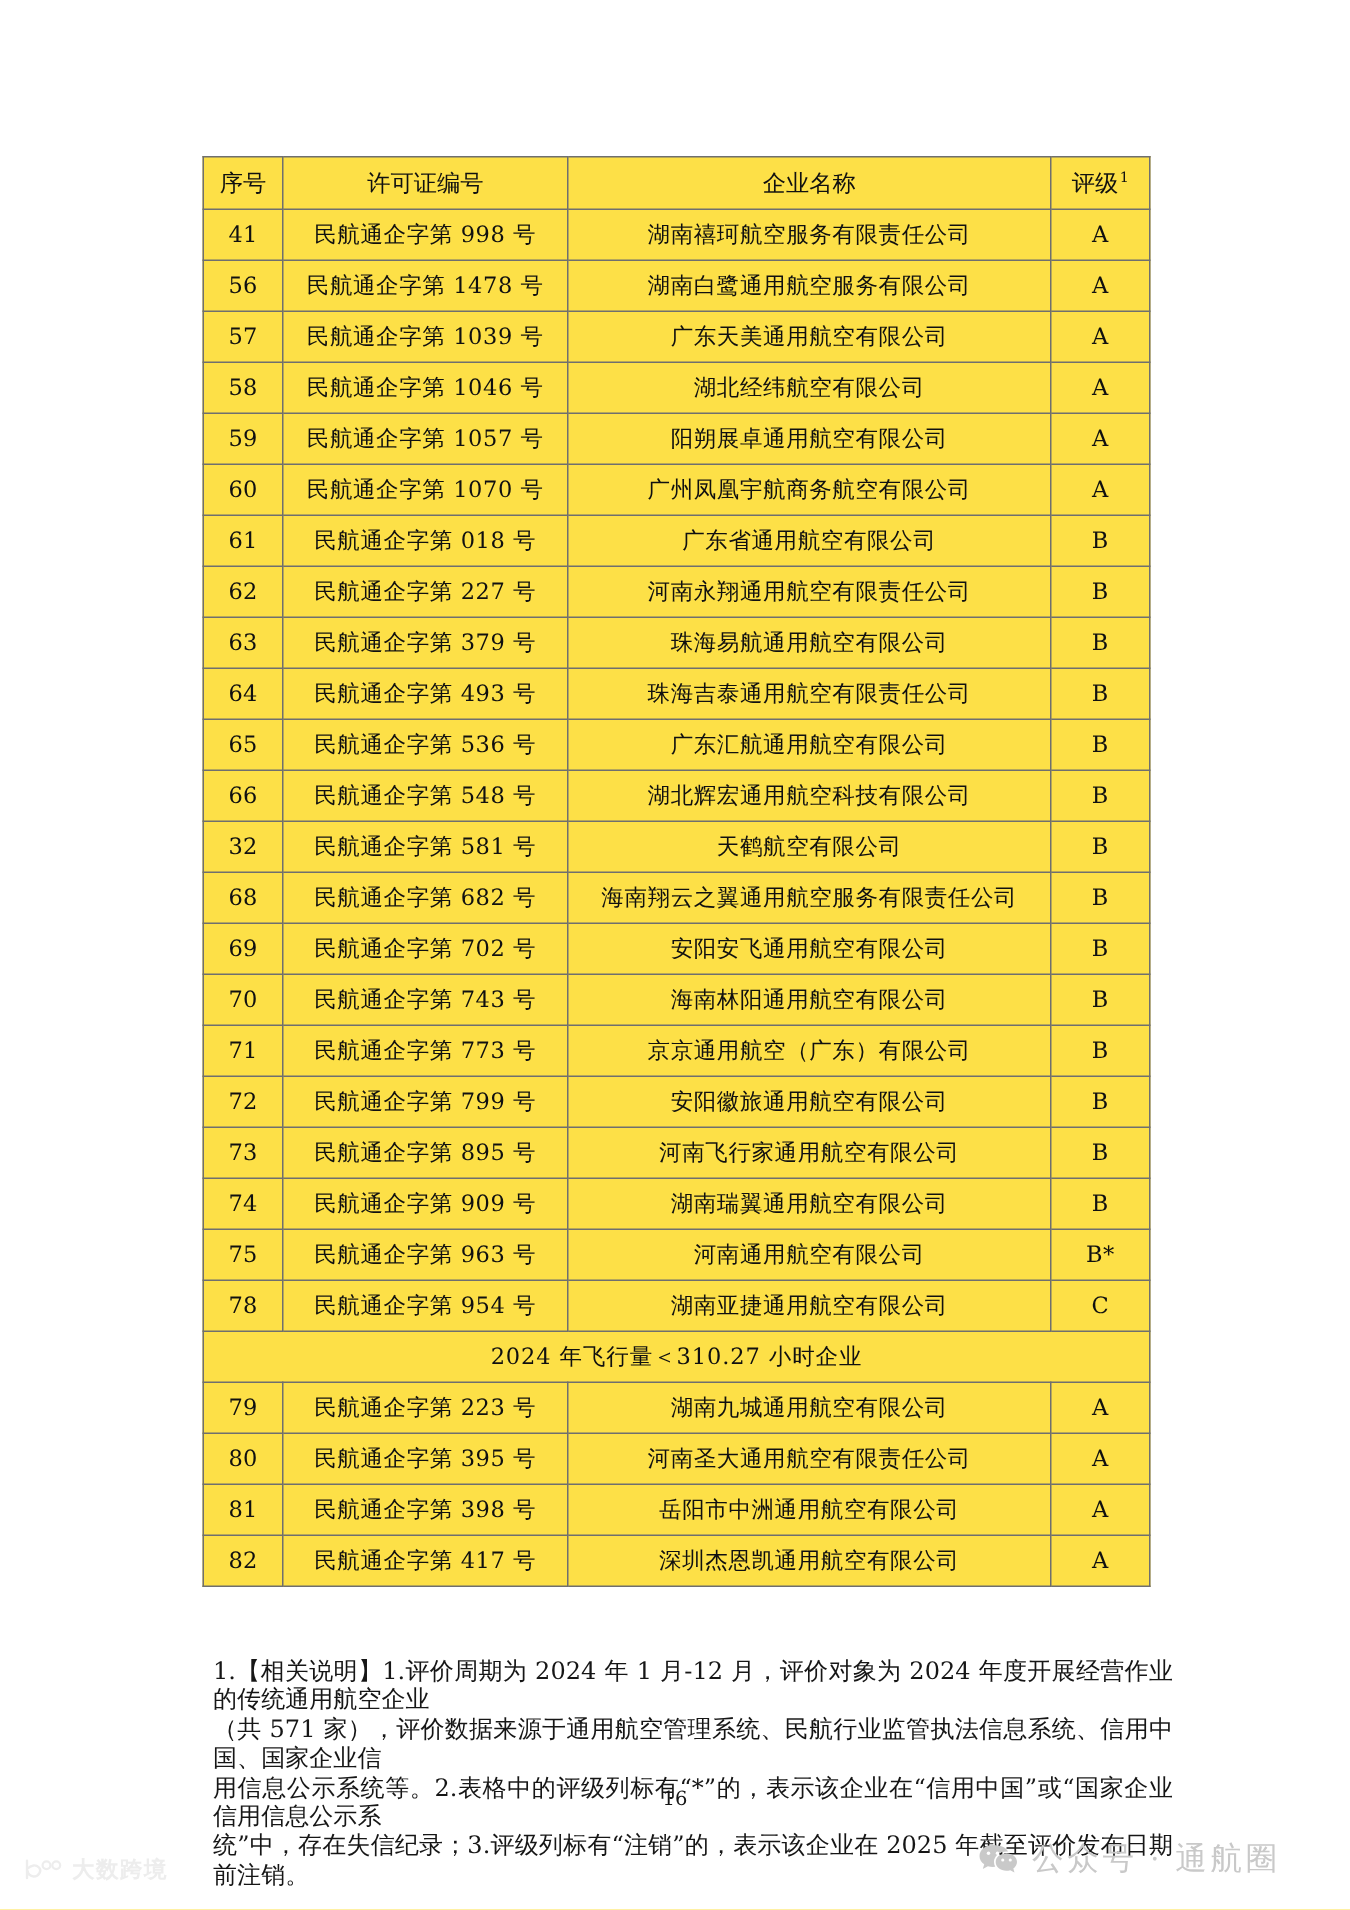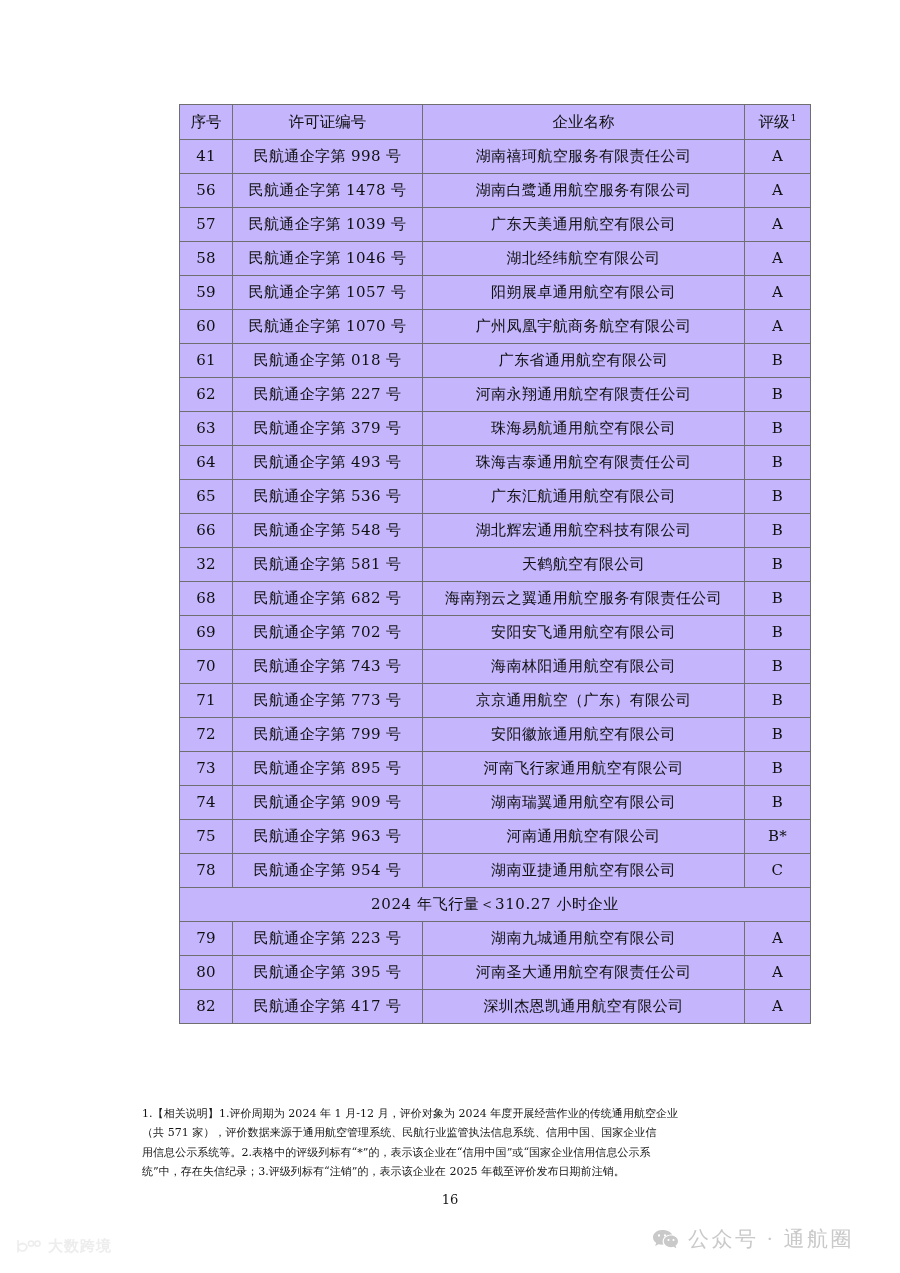--- a/index.html
+++ b/index.html
@@ -30,22 +30,21 @@
     position: absolute;
     left: 135px;
     top: 104px;
     width: 631px;
   }
 
   table.doc-table {
     width: 631px;
     border-collapse: collapse;
     table-layout: fixed;
-    background: #c4b5fd;
-    margin-left: 44px;
+    background: #fde047;
   }
 
   table.doc-table col.c-seq   { width: 53px; }
   table.doc-table col.c-lic   { width: 190px; }
   table.doc-table col.c-name  { width: 322px; }
   table.doc-table col.c-grade { width: 66px; }
 
   table.doc-table th,
   table.doc-table td {
     border: 1px solid #6f6f6f;
@@ -85,21 +84,21 @@
     height: 38px;
     line-height: 38px;
   }
 
   
   .footnote {
     position: absolute;
     left: 142px;
     top: 1104px;
     width: 640px;
-    font-size: 11px;
+    font-size: 16px;
     line-height: 19.4px;
     color: #161616;
     text-align: justify;
     letter-spacing: 0.05px;
   }
   .footnote .fn-indent {
     display: block;
     text-indent: 0;
   }
 
@@ -321,20 +320,26 @@
             <td class="cell-name">湖南九城通用航空有限公司</td>
             <td class="cell-grade">A</td>
           </tr>
           <tr>
             <td class="cell-seq">80</td>
             <td class="cell-lic">民航通企字第 395 号</td>
             <td class="cell-name">河南圣大通用航空有限责任公司</td>
             <td class="cell-grade">A</td>
           </tr>
           <tr>
+            <td class="cell-seq">81</td>
+            <td class="cell-lic">民航通企字第 398 号</td>
+            <td class="cell-name">岳阳市中洲通用航空有限公司</td>
+            <td class="cell-grade">A</td>
+          </tr>
+          <tr>
             <td class="cell-seq">82</td>
             <td class="cell-lic">民航通企字第 417 号</td>
             <td class="cell-name">深圳杰恩凯通用航空有限公司</td>
             <td class="cell-grade">A</td>
           </tr>
         </tbody>
     </table>
   </div>
 
   <div class="footnote">

